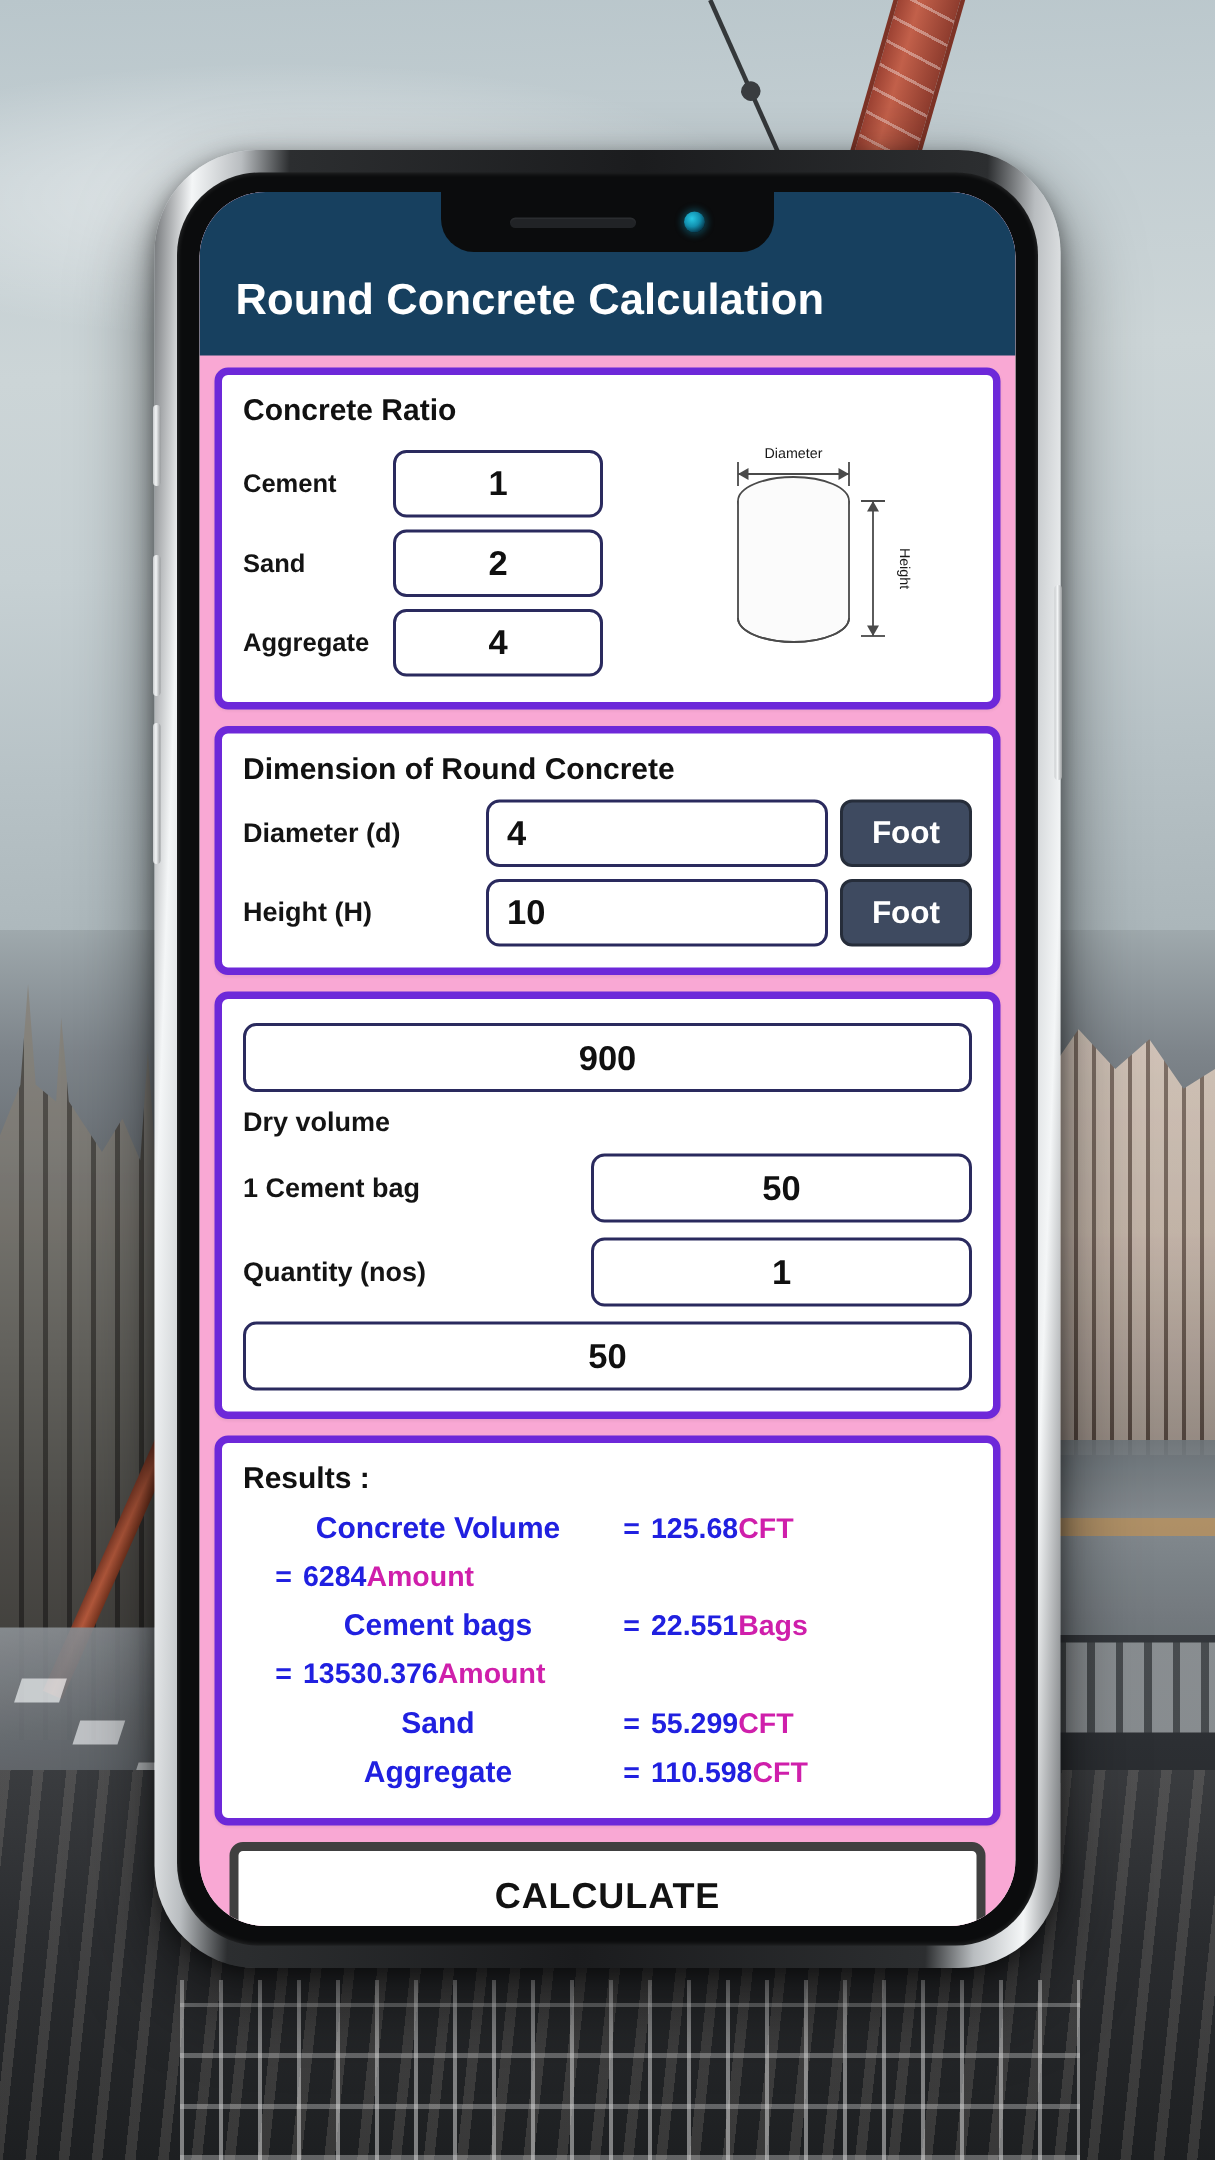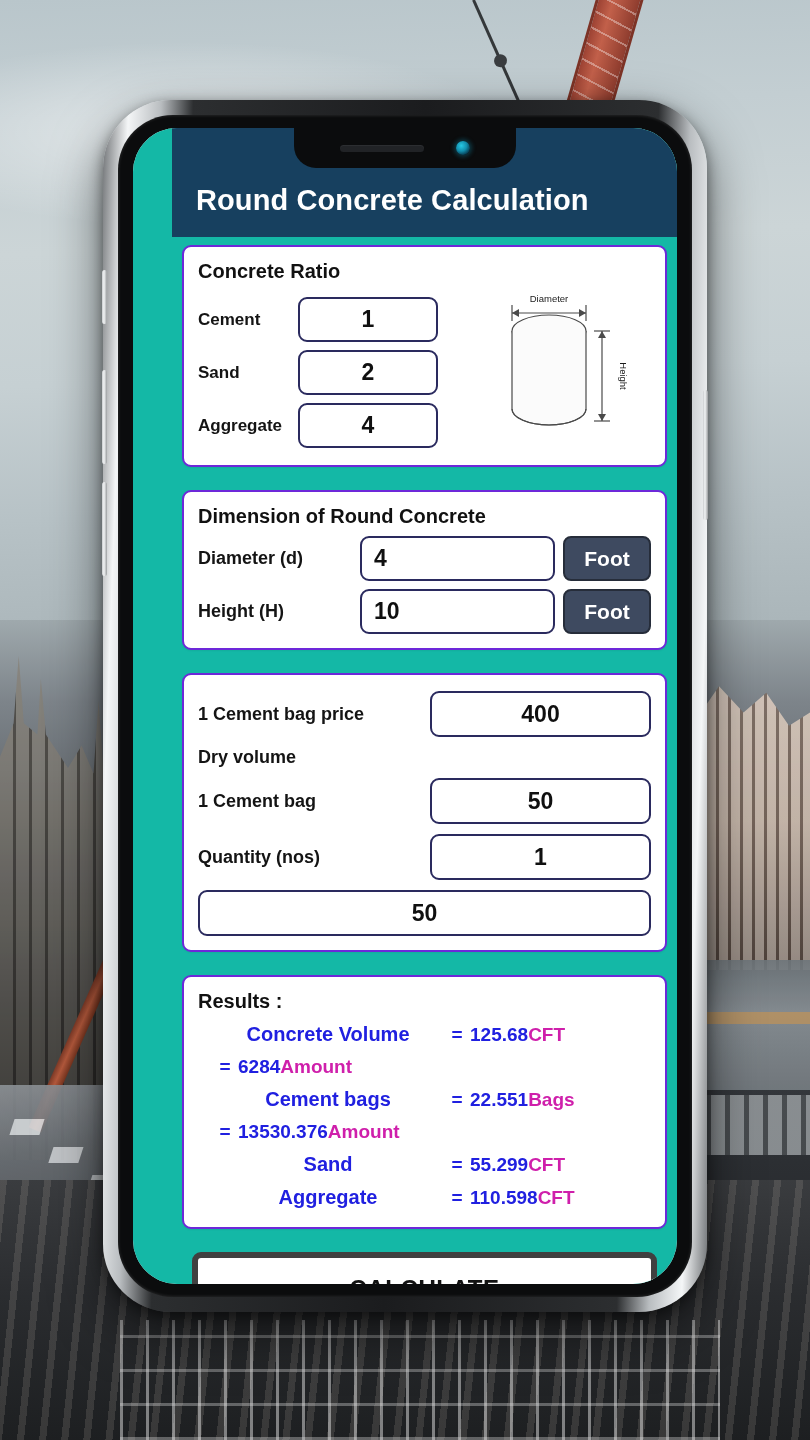--- a/index.html
+++ b/index.html
@@ -244,45 +244,44 @@
   }
   .side-btn.left  { left: -1px; }
   .side-btn.right { right: -1px; }
 
   
   #app {
     position: absolute;
     inset: 0;
     display: flex;
     flex-direction: column;
-    background: #14b8a6;
-    padding-left: 39px;
+    background: #f9a8d4;
   }
   #appbar {
     background: #17405f;
     padding: 56px 0 20px 24px;
     flex: 0 0 auto;
   }
   #appbar h1 {
     color: #ffffff;
     font-size: 29px;
     font-weight: bold;
     letter-spacing: .1px;
     white-space: nowrap;
   }
   #content {
     flex: 1 1 auto;
     padding: 8px 10px 0 10px;
     overflow: hidden;
   }
   .card {
     background: #ffffff;
-    border: 2px solid #6d28d9;
+    border: 5px solid #6d28d9;
     border-radius: 9px;
-    margin-bottom: 23px;
+    margin-bottom: 11px;
     padding: 13px 14px 14px 14px;
     box-shadow: 0 1px 2px rgba(0,0,0,.06);
   }
   .card-title {
     font-size: 20px;
     font-weight: bold;
     color: #111111;
     margin-bottom: 6px;
   }
 
@@ -515,22 +514,21 @@
             <div class="row">
               <div class="row-label">Height (H)</div>
               <div class="field left">10</div>
               <div class="unit-btn">Foot</div>
             </div>
           </div>
 
           <div class="card" id="price-card">
 
             <div class="row">
-              <div class="row-label">1 Cement bag price</div>
-              <div class="field center">400</div>
+              <div class="field center">900</div>
             </div>
 
             <div class="row">
               <div class="row-label">Dry volume</div>
             </div>
 
             <div class="row">
               <div class="row-label">1 Cement bag</div>
               <div class="field center">50</div>
             </div>

